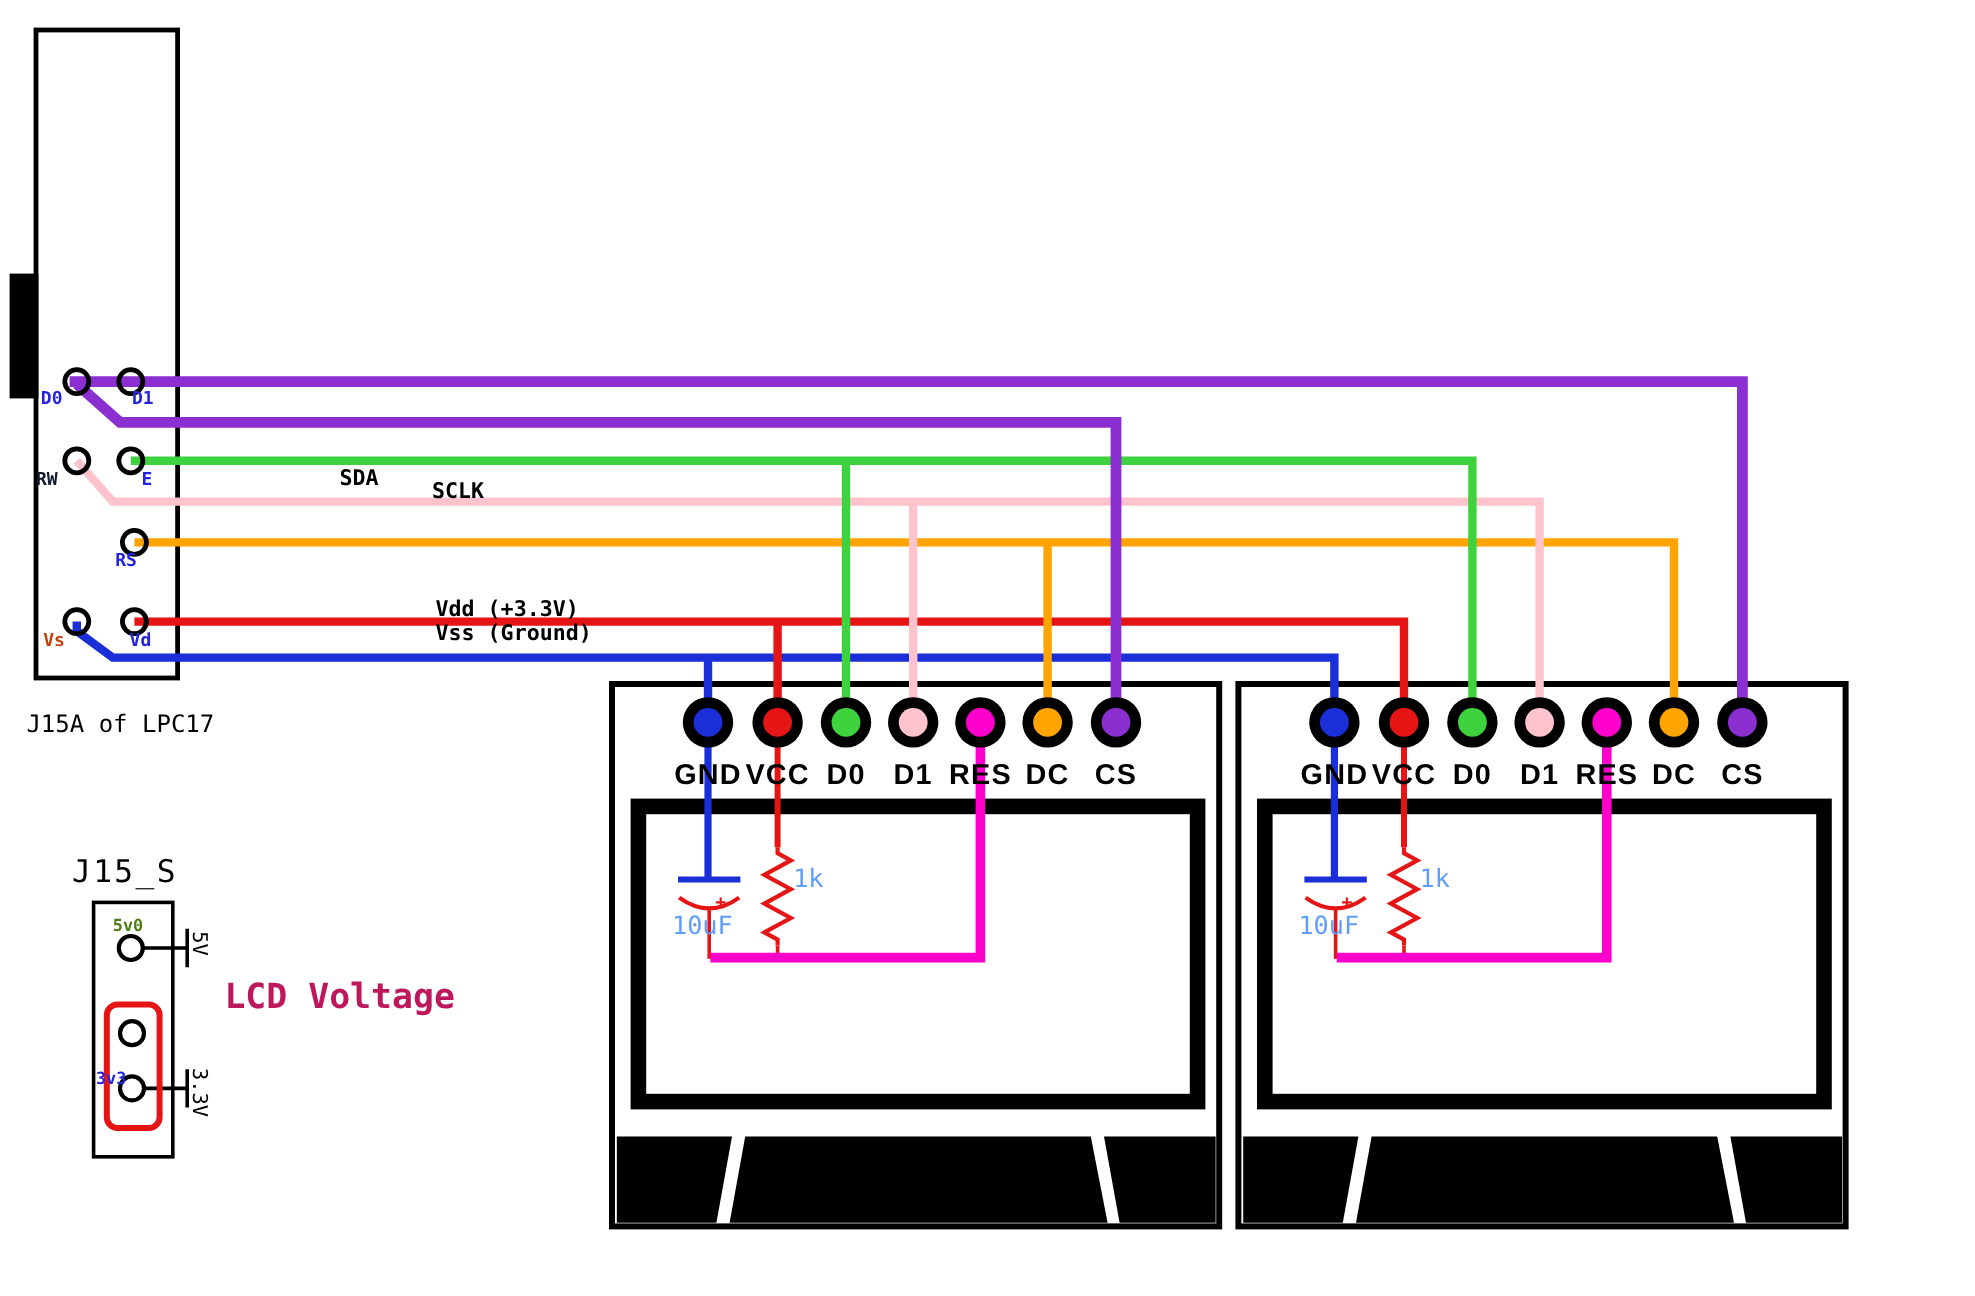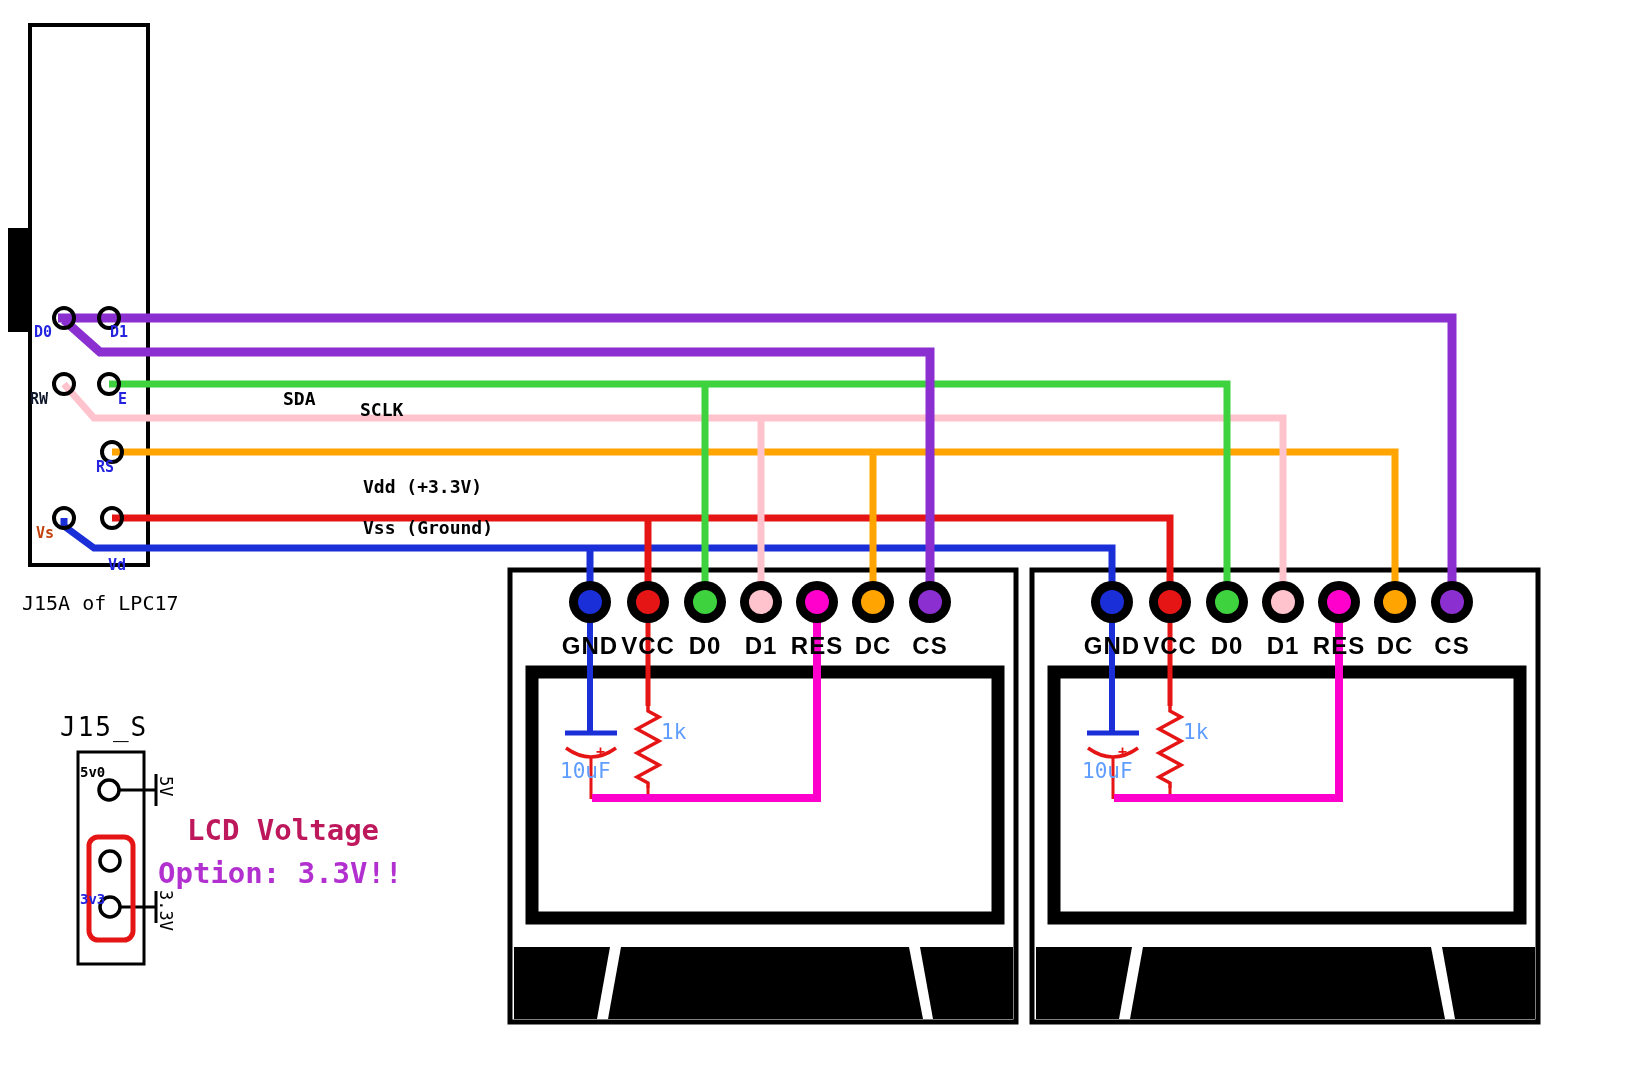--- a/index.html
+++ b/index.html
@@ -118,25 +118,25 @@
 </svg>
 
 <div class="t caption" style="left:22px;top:592px;">J15A of LPC17</div>
 
 <div class="t conn-pin-label" style="left: 34px; top: 324px; color: rgb(36, 36, 224);">D0</div>
 <div class="t conn-pin-label" style="left: 110px; top: 324px; color: rgb(36, 36, 224);">D1</div>
 <div class="t conn-pin-label" style="left: 30px; top: 391px; color: #0f172a;">RW</div>
 <div class="t conn-pin-label" style="left: 118px; top: 391px; color: rgb(36, 36, 224);">E</div>
 <div class="t conn-pin-label" style="left: 96px; top: 459px; color: rgb(36, 36, 224);">RS</div>
 <div class="t conn-pin-label" style="left: 36px; top: 525px; color: #c2410c;">Vs</div>
-<div class="t conn-pin-label" style="left: 108px; top: 525px; color: rgb(36, 36, 224); margin-top: 32px;">Vd</div>
+<div class="t conn-pin-label" style="left: 108px; top: 525px; color: rgb(36, 36, 224);">Vd</div>
 
 <div class="t net-label" style="left:360px;top:354px;margin-top:46px;">SCLK</div>
 <div class="t net-label" style="left:283px;top:389px;">SDA</div>
-<div class="t net-label" style="left:363px;top:477px;">Vdd (+3.3V)</div>
+<div class="t net-label" style="left:363px;top:498px;">Vdd (+3.3V)</div>
 <div class="t net-label" style="left:363px;top:518px;">Vss (Ground)</div>
 
 <div class="t oled-pin-label" style="left:590px;top:633px;">GND</div>
 <div class="t oled-pin-label" style="left:648px;top:633px;">VCC</div>
 <div class="t oled-pin-label" style="left:705px;top:633px;">D0</div>
 <div class="t oled-pin-label" style="left:761px;top:633px;">D1</div>
 <div class="t oled-pin-label" style="left:817px;top:633px;">RES</div>
 <div class="t oled-pin-label" style="left:873px;top:633px;">DC</div>
 <div class="t oled-pin-label" style="left:930px;top:633px;">CS</div>
 
@@ -149,20 +149,19 @@
 <div class="t oled-pin-label" style="left:1452px;top:633px;">CS</div>
 
 <div class="t comp-val" style="left: 560px; top: 760px; color: rgb(95, 157, 255);">10uF</div>
 <div class="t plus" style="left: 596px; top: 744px; color: rgb(230, 21, 21);">+</div>
 <div class="t comp-val" style="left: 661px; top: 721px; color: rgb(95, 157, 255);">1k</div>
 <div class="t comp-val" style="left: 1082px; top: 760px; color: rgb(95, 157, 255);">10uF</div>
 <div class="t plus" style="left: 1118px; top: 744px; color: rgb(230, 21, 21);">+</div>
 <div class="t comp-val" style="left: 1183px; top: 721px; color: rgb(95, 157, 255);">1k</div>
 
 <div class="t j15s-title" style="left:60px;top:698px;">J15_S</div>
-<div class="t conn-pin-label" style="left: 80px; top: 765px; font-size: 14px; color: #000000;">5v0</div>
+<div class="t conn-pin-label" style="left: 94px; top: 765px; font-size: 14px; color: #4d7c0f;">5v0</div>
 <div class="t conn-pin-label" style="left: 80px; top: 892px; font-size: 14px; color: rgb(36, 36, 224);">3v3</div>
 <div class="t rail-label" style="left:175px;top:776px;">5V</div>
 <div class="t rail-label" style="left:175px;top:890px;">3.3V</div>
 <div class="t violet-note" style="left: 187px; top: 815px; color: #be185d;">LCD Voltage</div>
-<div class="t violet-note" style="left: 158px; top: 858px; color: rgb(178, 47, 208);">Option: 3.3V!!</div>
 
 </div>
 
 </body></html>

